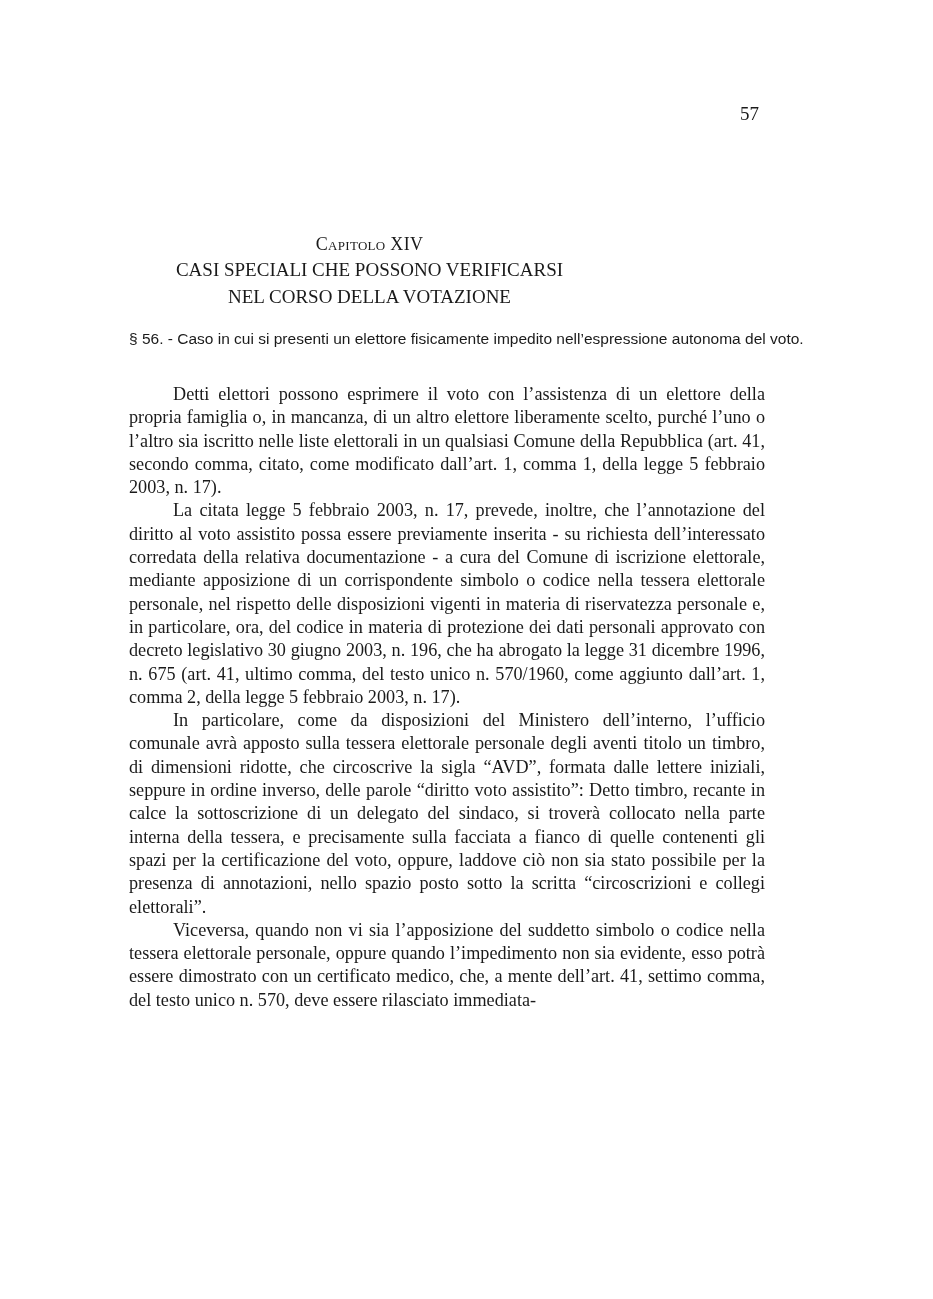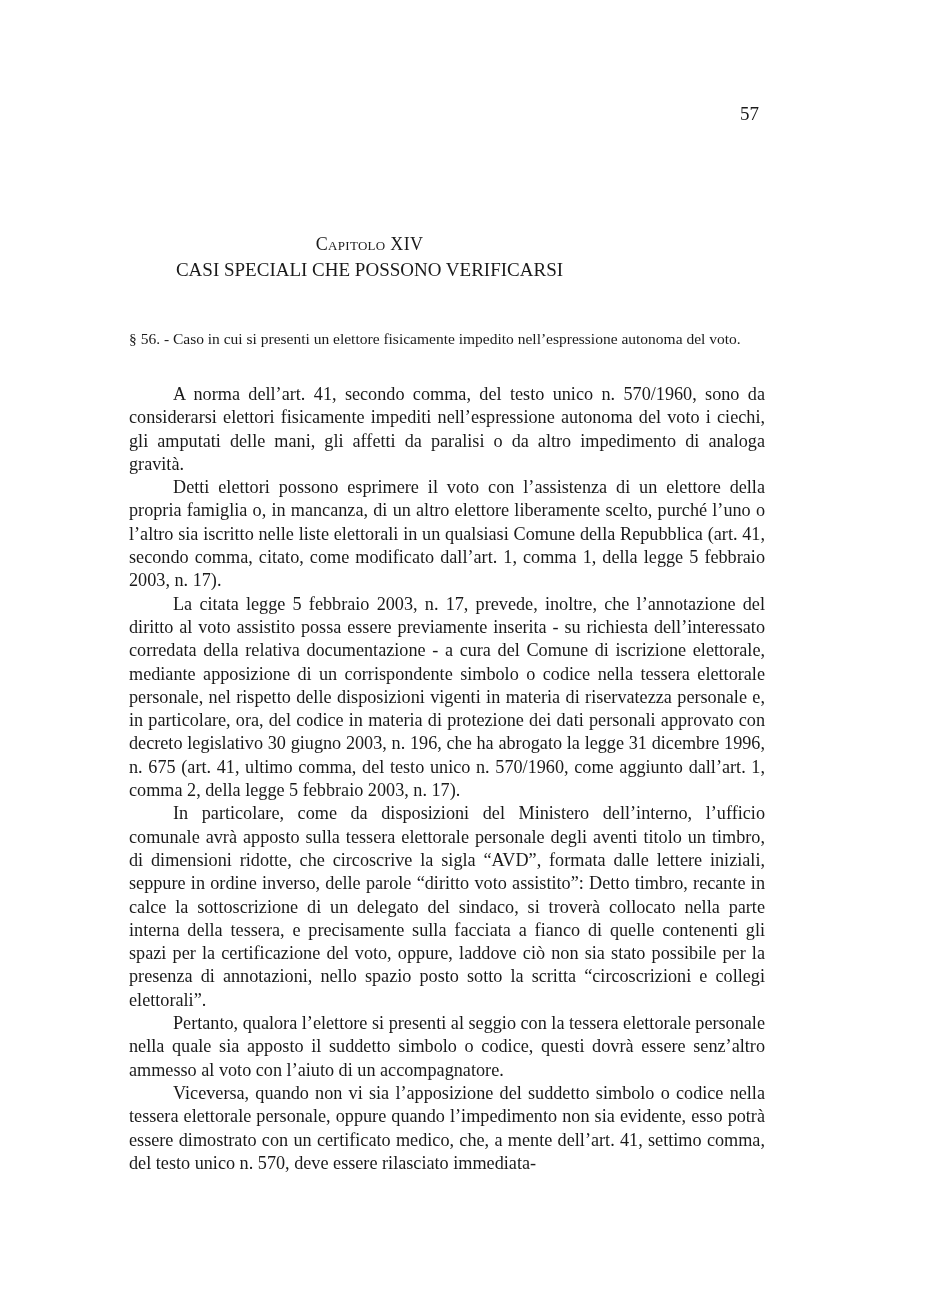--- a/index.html
+++ b/index.html
@@ -3,38 +3,37 @@
 <meta charset="utf-8">
 <style>
   html, body { margin:0; padding:0; background:#ffffff; }
   body { width:933px; height:1299px; position:relative; overflow:hidden;
          font-family:"Liberation Serif","DejaVu Serif",serif; color:#1a1a1a; }
   .page-number { position:absolute; top:103px; left:740px; font-size:19px; }
   .chapter { position:absolute; top:232px; left:0; width:739px; text-align:center; }
   .chapter-label { font-size:18px; font-variant:small-caps; letter-spacing:0.3px; line-height:24px; }
   .chapter-title { font-size:19px; line-height:27px; }
   .section { position:absolute; top:327px; left:129px; width:640px;
-             font-family:Liberation Serif, serif; font-size:15.5px; line-height:23px;
+             font-family:Liberation Sans, sans-serif; font-size:15.5px; line-height:23px;
              padding-left:59px; text-indent:-59px; }
   .body { position:absolute; top:383px; left:129px; width:636px;
           font-size:18.2px; line-height:23.3px; text-align:justify; }
   .body p { margin:0; text-indent:44px; }
 </style>
 </head>
 <body>
 
 <div class="page-number">57</div>
 
 <div class="chapter">
   <div class="chapter-label">Capitolo XIV</div>
   <div class="chapter-title">CASI SPECIALI CHE POSSONO VERIFICARSI</div>
+  <div class="chapter-title" style="margin-top:0">NEL CORSO DELLA VOTAZIONE</div>
 </div>
 
 <div class="section">§ 56. - Caso in cui si presenti un elettore fisicamente impedito nell’espressione autonoma del voto.</div>
 
 <div class="body">
-  <p>A norma dell’art. 41, secondo comma, del testo unico n. 570/1960, sono da considerarsi elettori fisicamente impediti nell’espressione autonoma del voto i ciechi, gli amputati delle mani, gli affetti da paralisi o da altro impedimento di analoga gravità.</p>
   <p>Detti elettori possono esprimere il voto con l’assistenza di un elettore della propria famiglia o, in mancanza, di un altro elettore liberamente scelto, purché l’uno o l’altro sia iscritto nelle liste elettorali in un qualsiasi Comune della Repubblica (art. 41, secondo comma, citato, come modificato dall’art. 1, comma 1, della legge 5 febbraio 2003, n. 17).</p>
   <p>La citata legge 5 febbraio 2003, n. 17, prevede, inoltre, che l’annotazione del diritto al voto assistito possa essere previamente inserita - su richiesta dell’interessato corredata della relativa documentazione - a cura del Comune di iscrizione elettorale, mediante apposizione di un corrispondente simbolo o codice nella tessera elettorale personale, nel rispetto delle disposizioni vigenti in materia di riservatezza personale e, in particolare, ora, del codice in materia di protezione dei dati personali approvato con decreto legislativo 30 giugno 2003, n. 196, che ha abrogato la legge 31 dicembre 1996, n. 675 (art. 41, ultimo comma, del testo unico n. 570/1960, come aggiunto dall’art. 1, comma 2, della legge 5 febbraio 2003, n. 17).</p>
   <p>In particolare, come da disposizioni del Ministero dell’interno, l’ufficio comunale avrà apposto sulla tessera elettorale personale degli aventi titolo un timbro, di dimensioni ridotte, che circoscrive la sigla “AVD”, formata dalle lettere iniziali, seppure in ordine inverso, delle parole “diritto voto assistito”: Detto timbro, recante in calce la sottoscrizione di un delegato del sindaco, si troverà collocato nella parte interna della tessera, e precisamente sulla facciata a fianco di quelle contenenti gli spazi per la certificazione del voto, oppure, laddove ciò non sia stato possibile per la presenza di annotazioni, nello spazio posto sotto la scritta “circoscrizioni e collegi elettorali”.</p>
-  <p>Pertanto, qualora l’elettore si presenti al seggio con la tessera elettorale personale nella quale sia apposto il suddetto simbolo o codice, questi dovrà essere senz’altro ammesso al voto con l’aiuto di un accompagnatore.</p>
   <p>Viceversa, quando non vi sia l’apposizione del suddetto simbolo o codice nella tessera elettorale personale, oppure quando l’impedimento non sia evidente, esso potrà essere dimostrato con un certificato medico, che, a mente dell’art. 41, settimo comma, del testo unico n. 570, deve essere rilasciato immediata-</p>
 </div>
 
 </body></html>

